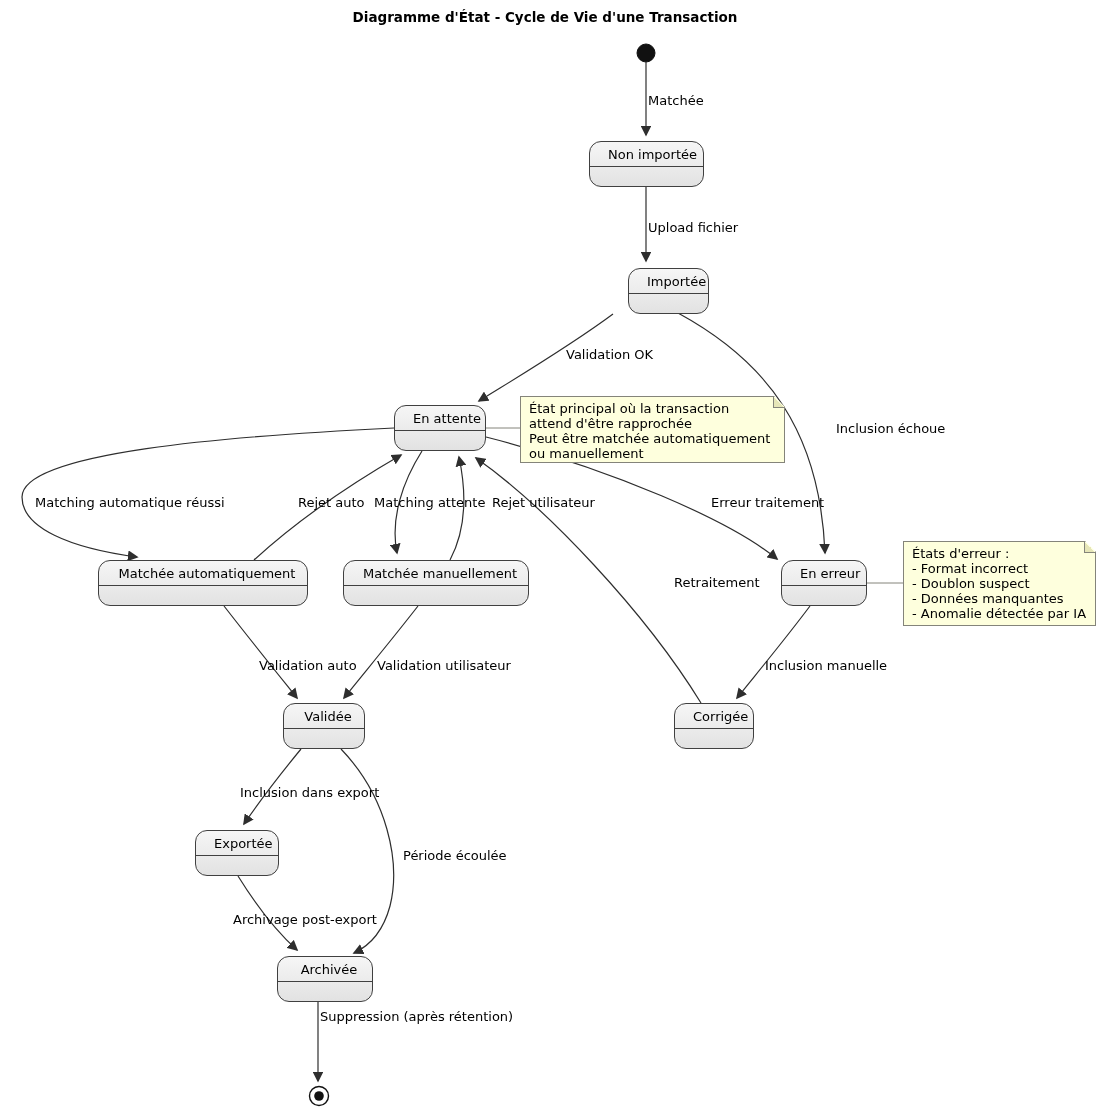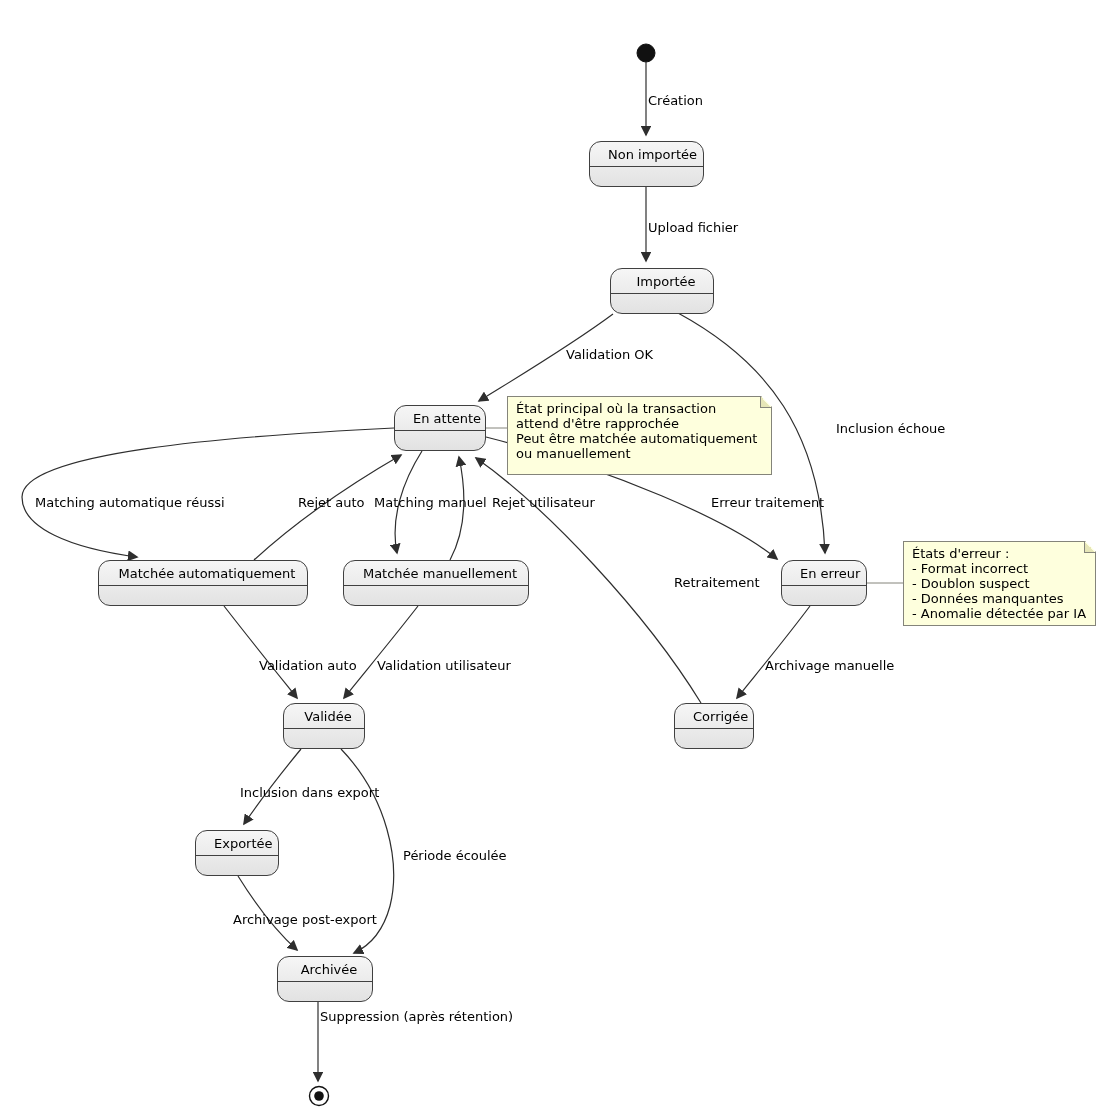--- a/index.html
+++ b/index.html
@@ -67,20 +67,21 @@
     border-bottom: 1px solid #84847a;
     border-left: 1px solid #84847a;
     box-sizing: border-box;
   }
 </style>
 </head>
 <body>
 
 <div class="canvas">
 
+  <div class="diagram-title">Diagramme d'État - Cycle de Vie d'une Transaction</div>
 
   <svg class="edges" width="1103" height="1112" viewBox="0 0 1103 1112">
     <defs>
       <marker id="arrow" viewBox="0 0 10 10" refX="8.5" refY="5" markerWidth="9" markerHeight="9" orient="auto-start-reverse">
         <path d="M0,0 L10,5 L0,10 z" fill="#2e2e2e"></path>
       </marker>
     </defs>
 
     <circle cx="646" cy="53" r="9" fill="#111" stroke="#111"></circle>
 
@@ -108,21 +109,21 @@
     <g>
       <circle cx="319" cy="1096" r="9.5" fill="#ffffff" stroke="#111" stroke-width="1.4"></circle>
       <circle cx="319" cy="1096" r="4.8" fill="#111"></circle>
     </g>
   </svg>
 
   <div class="state" style="left:589px;top:141px;width:115px">
     <div class="state-name">Non importée</div>
     <div class="state-body"></div>
   </div>
-  <div class="state" style="left:610px;top:268px;width:104px">
+  <div class="state" style="left:628px;top:268px;width:81px">
     <div class="state-name">Importée</div>
     <div class="state-body"></div>
   </div>
   <div class="state" style="left:394px;top:405px;width:92px">
     <div class="state-name">En attente</div>
     <div class="state-body"></div>
   </div>
   <div class="state" style="left:343px;top:560px;width:186px">
     <div class="state-name">Matchée manuellement</div>
     <div class="state-body"></div>
@@ -145,39 +146,39 @@
   </div>
   <div class="state" style="left:195px;top:830px;width:84px">
     <div class="state-name">Exportée</div>
     <div class="state-body"></div>
   </div>
   <div class="state" style="left:277px;top:956px;width:96px">
     <div class="state-name">Archivée</div>
     <div class="state-body"></div>
   </div>
 
-  <div class="edge-label" style="left:648px;top:93px">Création</div>
+  <div class="edge-label" style="left:648px;top:93px">Matchée</div>
   <div class="edge-label" style="left:648px;top:220px">Upload fichier</div>
   <div class="edge-label" style="left:566px;top:347px">Validation OK</div>
   <div class="edge-label" style="left:836px;top:421px">Inclusion échoue</div>
   <div class="edge-label" style="left:35px;top:495px">Matching automatique réussi</div>
   <div class="edge-label" style="left:298px;top:495px">Rejet auto</div>
-  <div class="edge-label" style="left:374px;top:495px">Matching manuel</div>
+  <div class="edge-label" style="left:374px;top:495px">Matching attente</div>
   <div class="edge-label" style="left:492px;top:495px">Rejet utilisateur</div>
   <div class="edge-label" style="left:711px;top:495px">Erreur traitement</div>
   <div class="edge-label" style="left:674px;top:575px">Retraitement</div>
   <div class="edge-label" style="left:259px;top:658px">Validation auto</div>
   <div class="edge-label" style="left:377px;top:658px">Validation utilisateur</div>
-  <div class="edge-label" style="left:765px;top:658px">Archivage manuelle</div>
+  <div class="edge-label" style="left:765px;top:658px">Inclusion manuelle</div>
   <div class="edge-label" style="left:240px;top:785px">Inclusion dans export</div>
   <div class="edge-label" style="left:403px;top:848px">Période écoulée</div>
   <div class="edge-label" style="left:233px;top:912px">Archivage post-export</div>
   <div class="edge-label" style="left:320px;top:1009px">Suppression (après rétention)</div>
 
-  <div class="note" style="left:507px;top:396px;width:265px;height:79px">État principal où la transaction
+  <div class="note" style="left:520px;top:396px;width:265px;height:67px">État principal où la transaction
 attend d'être rapprochée
 Peut être matchée automatiquement
 ou manuellement</div>
   <div class="note" style="left:903px;top:541px;width:193px;height:85px">États d'erreur :
 - Format incorrect
 - Doublon suspect
 - Données manquantes
 - Anomalie détectée par IA</div>
 
 </div>

